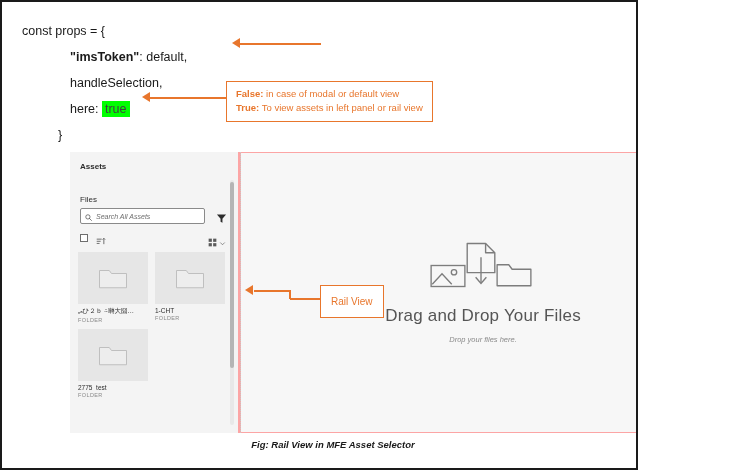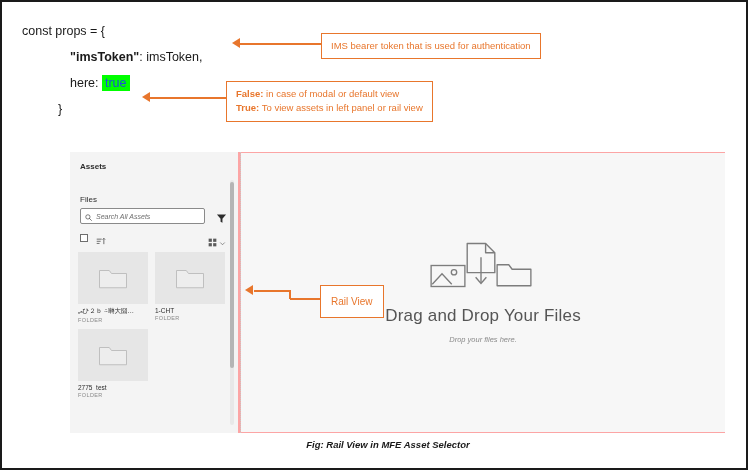--- a/index.html
+++ b/index.html
@@ -5,21 +5,21 @@
   html, body {
     margin: 0;
     padding: 0;
     background: #ffffff;
   }
   body {
     font-family: "Liberation Sans", sans-serif;
   }
   #page {
     position: relative;
-    width: 748px;
+    width: 638px;
     height: 470px;
     background: #ffffff;
     border: 2px solid #1a1a1a;
     box-sizing: border-box;
     overflow: hidden;
   }
 
   
   .code-block {
     position: absolute;
@@ -28,21 +28,21 @@
     font-size: 12.5px;
     color: #1a1a1a;
     line-height: 1.35;
   }
   .code-line { white-space: pre; height: 26px; display: flex; align-items: center; }
   .code-indent { display: inline-block; width: 48px; }
   .code-indent-sm { display: inline-block; width: 36px; }
   .bold { font-weight: bold; }
   .hl-true {
     background: #00ff00;
-    color: #1d4ed8;
+    color: #404040;
     padding: 0 3px;
     font-weight: normal;
   }
 
   
   .callout {
     position: absolute;
     box-sizing: border-box;
     border: 1.6px solid #e8762c;
     background: #ffffff;
@@ -268,35 +268,35 @@
 </head>
 <body>
 
 <div id="page">
 
   <div class="code-block">
     <div class="code-line">
       <span>const props = {</span>
     </div>
     <div class="code-line">
-      <span class="code-indent"></span><span class="bold">"imsToken"</span><span>: imsToken,</span>
+      <span class="code-indent"></span><span class="bold">"imsToken"</span><span>: default,</span>
+    </div>
+    <div class="code-line">
+      <span class="code-indent"></span><span>handleSelection,</span>
     </div>
     <div class="code-line">
       <span class="code-indent"></span><span>here: </span><span class="hl-true">true</span>
     </div>
     <div class="code-line">
       <span class="code-indent-sm"></span><span>}</span>
     </div>
   </div>
 
   <div class="arrow-line" id="arr1-line"></div>
   <div class="arrow-head" id="arr1-head"></div>
-  <div class="callout" id="callout-ims">
-    <span>IMS bearer token that is used for authentication</span>
-  </div>
 
   <div class="arrow-line" id="arr2-line"></div>
   <div class="arrow-head" id="arr2-head"></div>
   <div class="callout" id="callout-rail">
     <div><b>False:</b><span> in case of modal or default view</span></div>
     <div><b>True:</b><span> To view assets in left panel or rail view</span></div>
   </div>
 
   <div id="selector">
 

